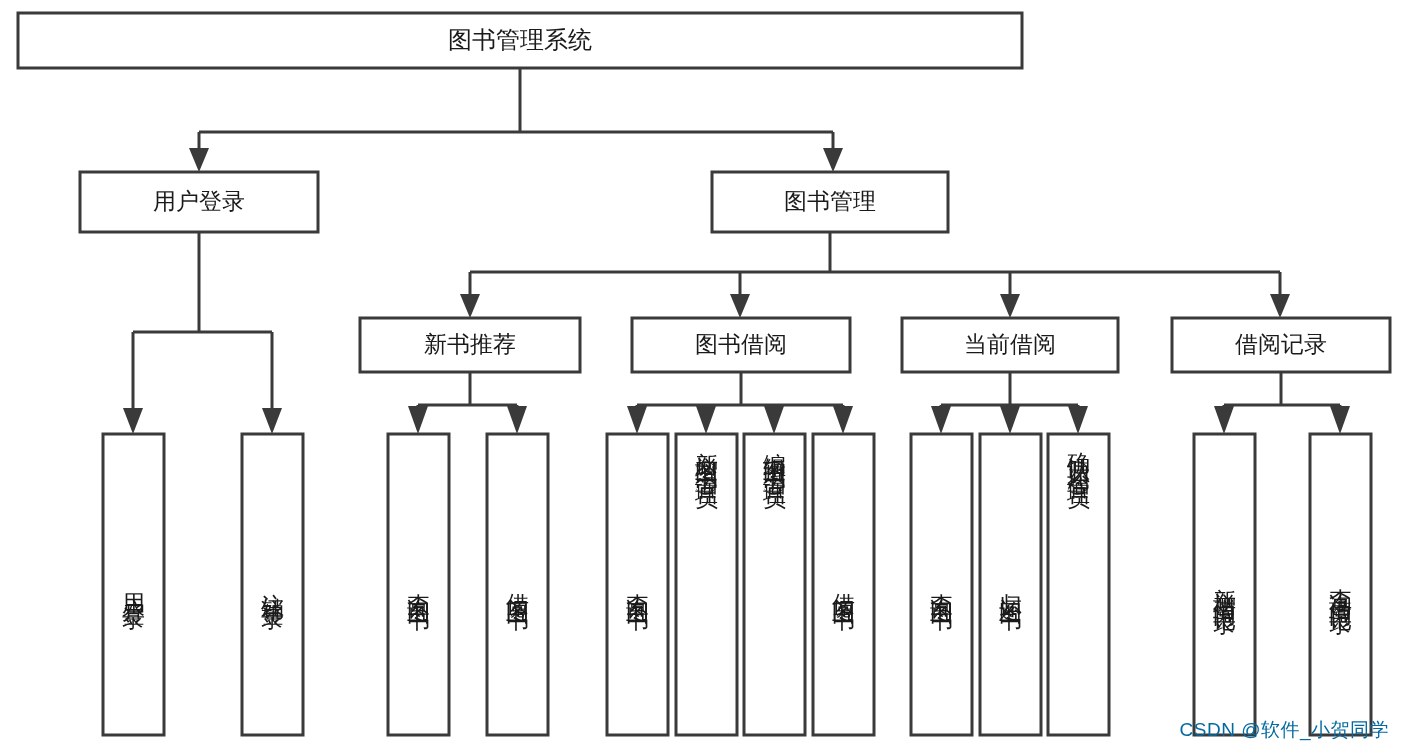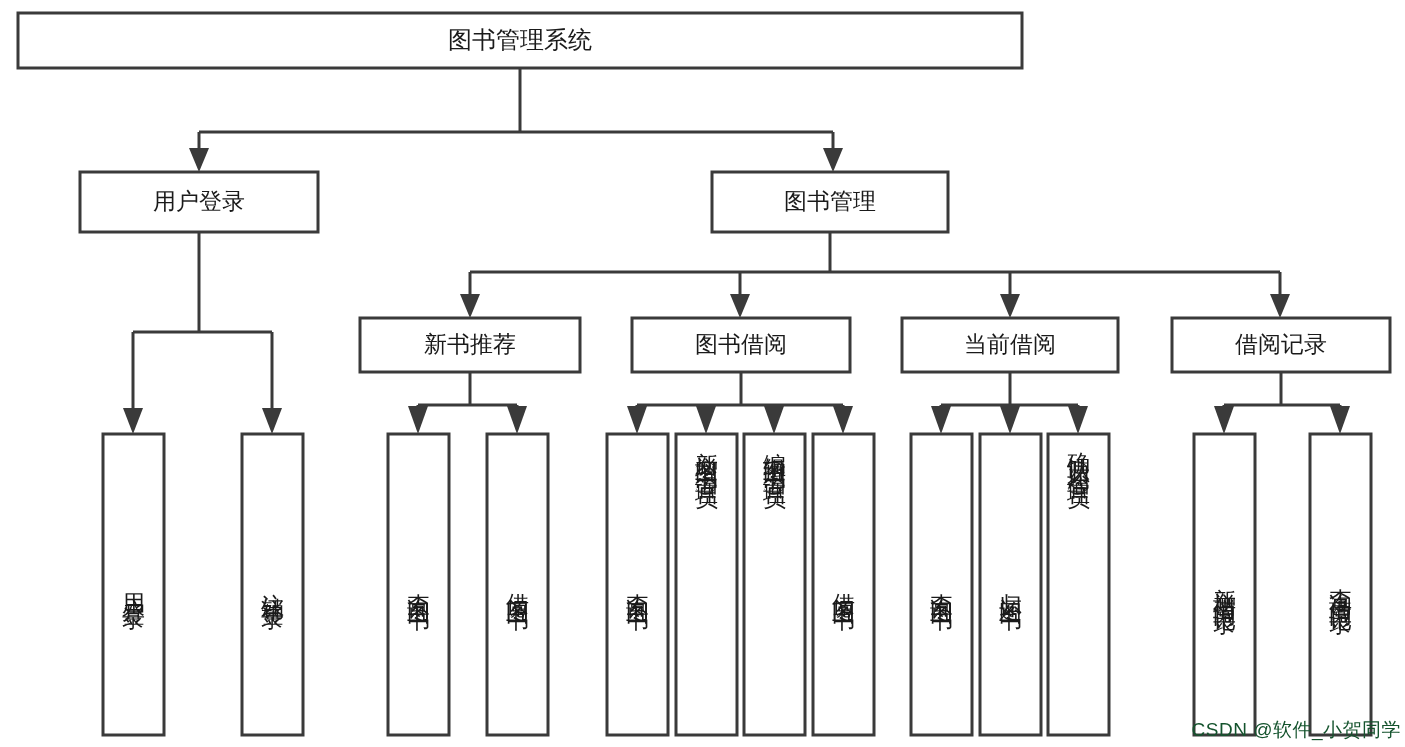--- a/index.html
+++ b/index.html
@@ -58,25 +58,25 @@
     text-orientation: upright;
     font-family: "Liberation Sans", "DejaVu Sans", sans-serif;
     font-size: 23px;
     color: #1a1a1a;
     letter-spacing: 5px;
     line-height: 1;
     white-space: nowrap;
   }
   .watermark {
     position: absolute;
-    right: 4px;
+    right: 16px;
     bottom: 4px;
     font-family: "Liberation Sans", "DejaVu Sans", sans-serif;
     font-size: 19px;
-    color: #14532d;
+    color: #0369a1;
     white-space: nowrap;
     letter-spacing: 0.5px;
   }
 </style>
 </head>
 <body>
 
 <svg id="diagram" viewBox="0 0 1405 747" xmlns="http://www.w3.org/2000/svg">
 
   <g>

